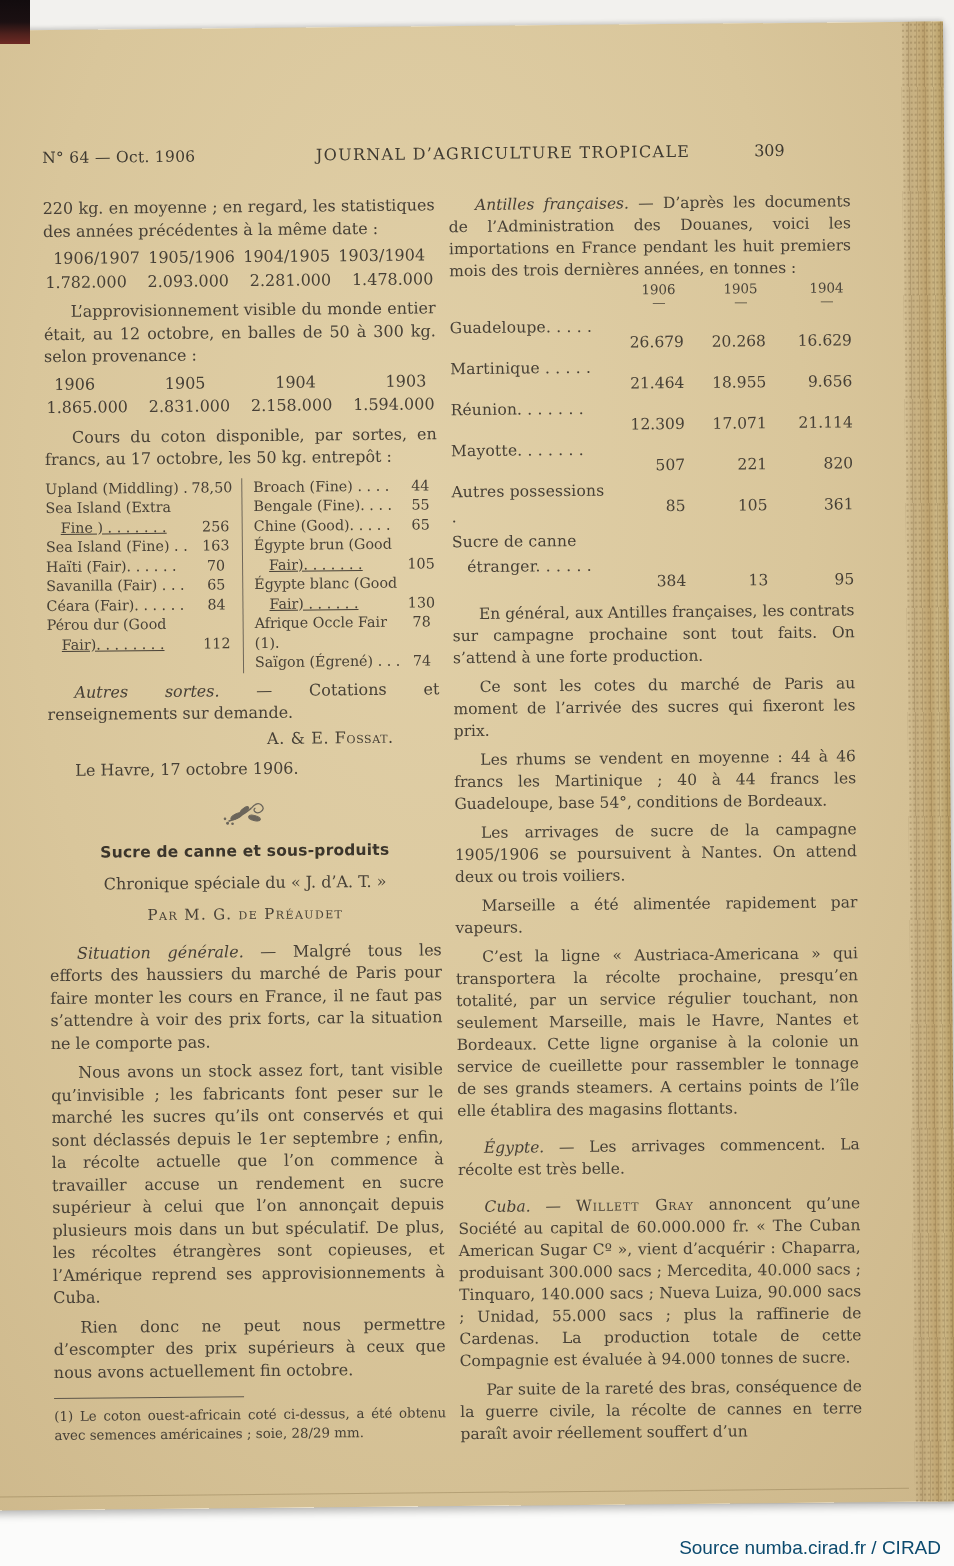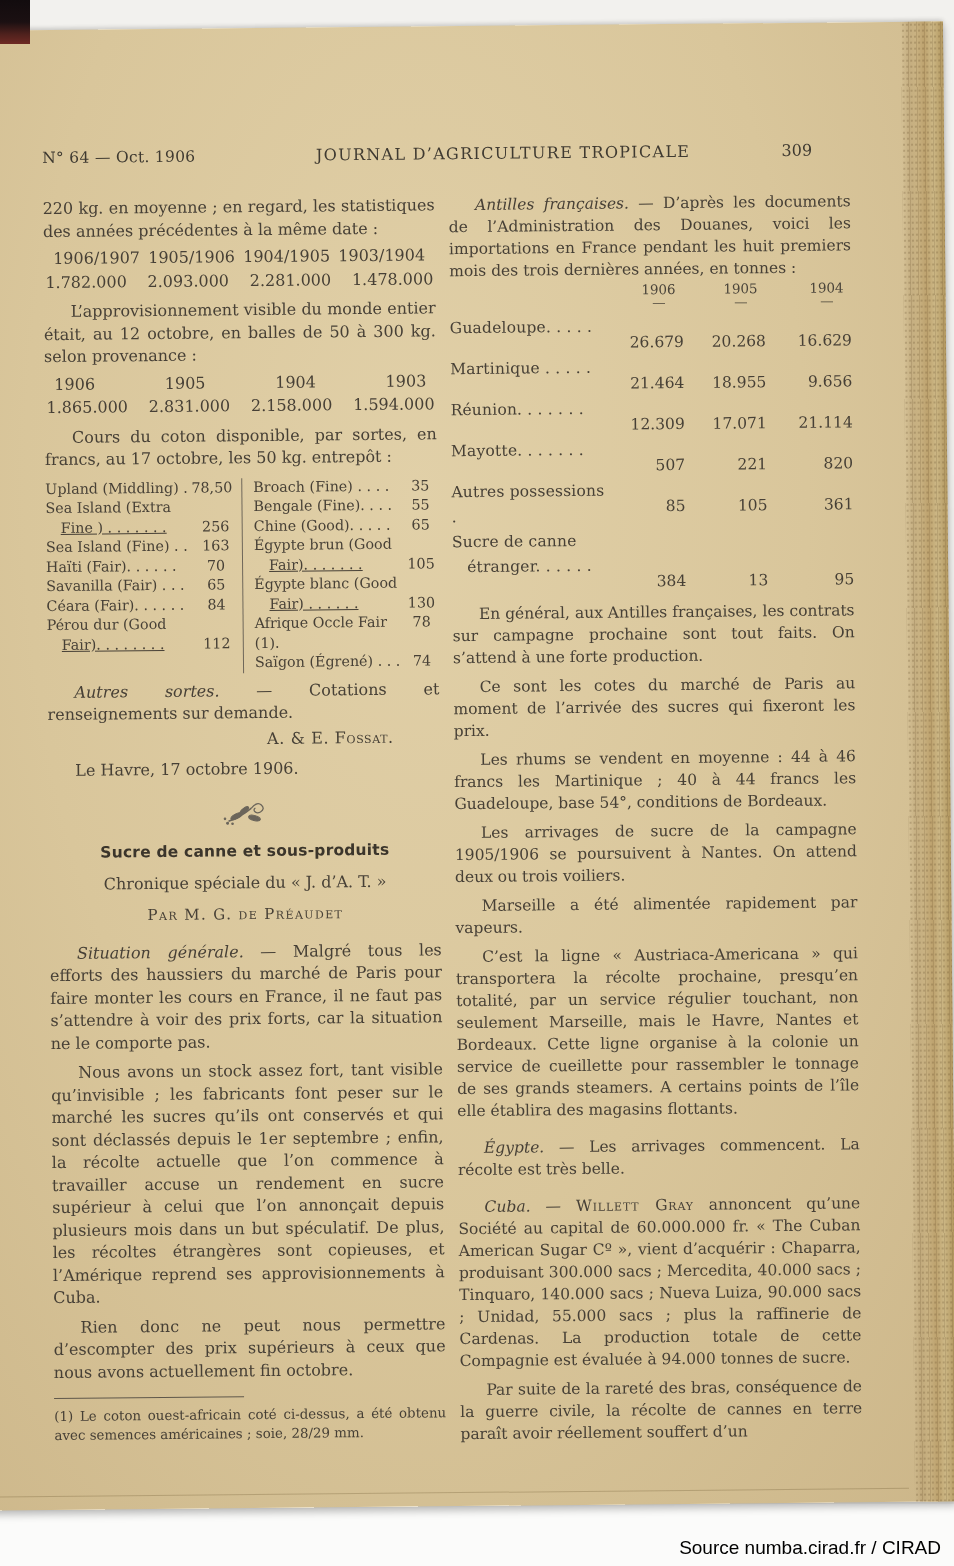--- a/index.html
+++ b/index.html
@@ -22,21 +22,21 @@
     border-top:1px solid rgba(110,88,50,0.30);}
   .page-edge{position:absolute;right:0;top:0;bottom:0;width:42px;
     background-image:
       radial-gradient(rgba(84,62,30,0.22) 0.8px, transparent 1.1px),
       repeating-linear-gradient(90deg, rgba(255,255,255,0) 0 7px, rgba(100,75,40,0.18) 7px 8px),
       linear-gradient(90deg, rgba(150,120,70,0) 0%, rgba(150,120,70,0.25) 18%, #c9b282 34%, #bda26e 55%, #ccb785 74%, #b2975f 100%);
     background-size:4px 6px, 100% 100%, 100% 100%;}
   .header-row{position:absolute;top:118px;left:64px;width:770px;display:flex;align-items:baseline;color:#3f3a31;}
   .issue{width:210px;font-size:15.5px;letter-spacing:0.3px;}
   .jtitle{flex:1;text-align:center;font-size:16px;letter-spacing:1.3px;}
-  .pageno{width:58px;text-align:right;font-size:16px;}
+  .pageno{width:58px;text-align:left;font-size:16px;}
 
   .col{position:absolute;top:168px;color:#474036;text-align:justify;}
   .col-left{left:64px;width:392px;font-size:16px;line-height:22.5px;}
   .col-right{left:470px;width:402px;font-size:15.5px;line-height:22px;}
   p{margin:0;}
   .ind{text-indent:1.7em;}
   .gap{margin-top:7px;}
   .gap2{margin-top:15px;}
   .lead-label{font-style:italic;}
 
@@ -65,21 +65,21 @@
   .imp-head{display:grid;grid-template-columns:1fr 76px 82px 86px;font-size:13.4px;line-height:14px;color:#4a443a;margin-bottom:5px;}
   .imp-head .yh{text-align:right;padding-right:8px;}
   .imp-head .yh span{display:block;}
   .imp-head .yh .dash{padding-right:10px;line-height:12px;}
   .imp-row{display:grid;grid-template-columns:1fr 76px 82px 86px;line-height:25px;text-align:left;}
   .imp-row .num{text-align:right;margin-top:16px;}
   .imp-row.indent .lbl{padding-left:15px;}
   .imp-row .lbl{letter-spacing:0.2px;}
 
   .source{position:absolute;right:13px;bottom:7px;z-index:7;
-    font-family:"Liberation Sans",sans-serif;font-size:19px;color:#000000;}
+    font-family:"Liberation Sans",sans-serif;font-size:19px;color:#0c4a6e;}
 </style>
 </head>
 <body>
 
 <div class="backdrop-bottom"></div>
 <div class="corner-clip"></div>
 
 <div class="paper">
   <div class="page-edge"></div>
 
@@ -157,21 +157,21 @@
             <span class="pval"></span>
           </div>
         <div class="prow indent">
             <span class="plabel">Fair). . . . . . . .</span>
             <span class="pval">112</span>
           </div>
       </div>
       <div class="price-col pright">
         <div class="prow">
             <span class="plabel">Broach (Fine) . . . .</span>
-            <span class="pval">35</span>
+            <span class="pval">44</span>
           </div>
         <div class="prow">
             <span class="plabel">Bengale (Fine). . . .</span>
             <span class="pval">55</span>
           </div>
         <div class="prow">
             <span class="plabel">Chine (Good). . . . .</span>
             <span class="pval">65</span>
           </div>
         <div class="prow">

